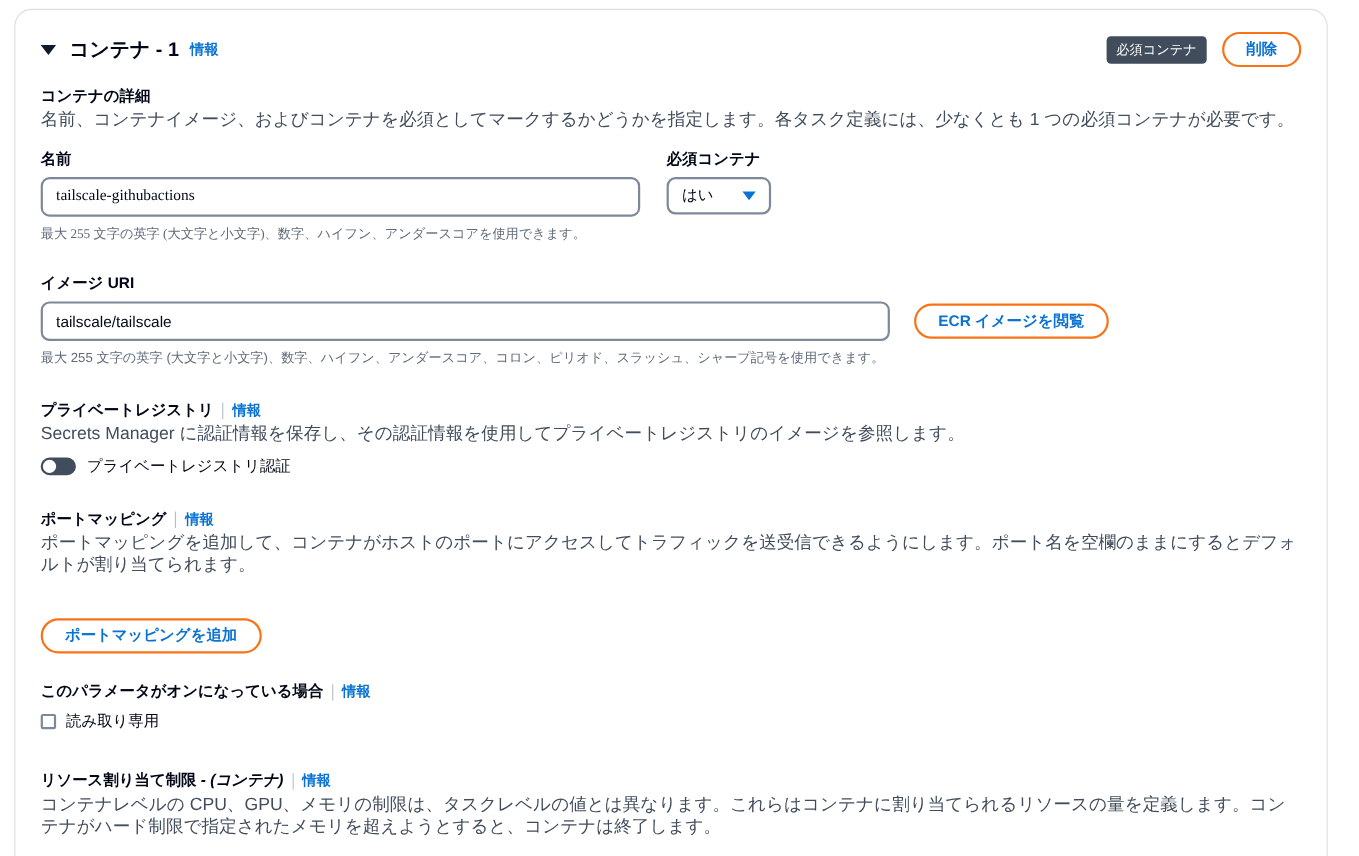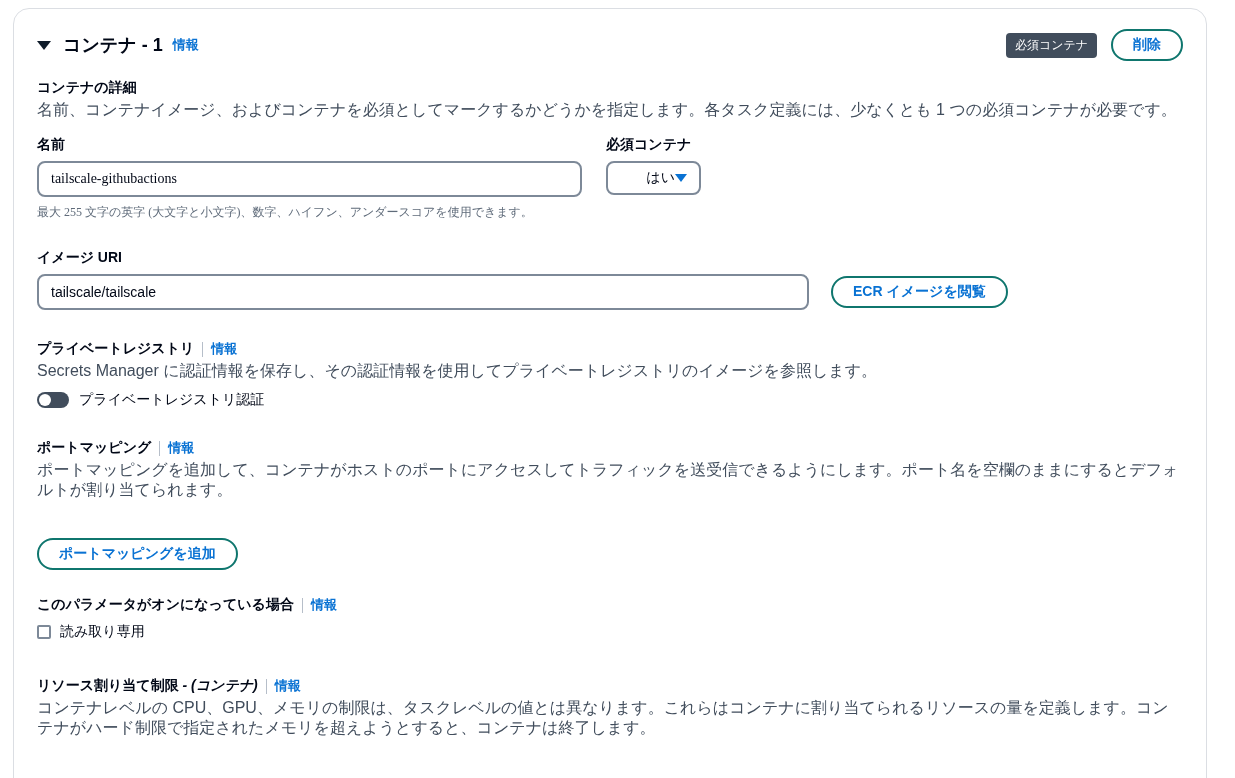--- a/index.html
+++ b/index.html
@@ -11,41 +11,41 @@
   .card-header { display:flex; align-items:center; justify-content:space-between; margin:4px 0 18px 0;gap:32px; }
   .hdr-left { display:flex; align-items:center; }
   .caret-down { width:0; height:0; border-left:7px solid transparent; border-right:7px solid transparent;
     border-top:9px solid #0f1b2a; margin-right:12px; cursor:pointer; }
   .hdr-title { font-size:18px; font-weight:bold; color:#000716; }
   .info-link { color:#0972d3; font-weight:bold; font-size:13px; text-decoration:none; cursor:pointer; }
   .hdr-left .info-link { margin-left:10px; }
   .hdr-right { display:flex; align-items:center; gap:14px; }
   .badge-dark { background:#414d5c; color:#ffffff; font-size:12px; padding:4px 9px; border-radius:4px; }
   .btn { display:inline-flex; align-items:center; justify-content:center; background:#fff;
-    border:2px solid #0f766e; color:#0972d3; font-weight:bold; font-size:14px;
+    border:2px solid #f97316; color:#0972d3; font-weight:bold; font-size:14px;
     border-radius:18px; padding:5px 20px; cursor:pointer; font-family:inherit; }
   
   .section { margin-top:30px; }
   .sec-head { display:flex; align-items:center; margin-bottom:3px; }
   .sec-title { font-size:14px; font-weight:bold; color:#000716; }
   .sec-title .it { font-style:italic; }
   .sec-div { width:1px; height:15px; background:#b6bec9; margin:0 8px; }
   .sec-head .info-link { font-size:13px; }
   .desc { font-size:16px; color:#414d5c; line-height:20px; max-width:1155px; }
   .constraint { font-size:12px; color:#5f6b7a; margin-top:7px; }
   .field-label { font-size:14px; font-weight:bold; margin:14px 0 7px 0; display:block; }
   .field-label.first { margin-top:16px; }
   input.tb { height:34px; border:2px solid #7d8998; border-radius:8px; padding:16px 12px;
     font-size:14px; font-family:inherit; color:#000716; background:#fff; outline:none; }
   input.tb::placeholder { color:#5f6b7a; font-style:italic; opacity:1; }
   input.tb:disabled { background:#e9ebed; border-color:#e9ebed; color:#8d99a8; }
   .row { display:flex; align-items:flex-start; }
   
   .select { width:95px; height:34px; border:2px solid #7d8998; border-radius:8px; background:#fff;
-    display:flex; align-items:center; justify-content:flex-end; padding:0 12px; cursor:pointer; }
+    display:flex; align-items:center; justify-content:space-between; padding:0 12px; cursor:pointer; }
   .select .sel-val { font-size:14px; color:#000716; }
   .sel-caret { width:0; height:0; border-left:6px solid transparent; border-right:6px solid transparent;
     border-top:8px solid #0972d3; }
   
   .toggle-row { display:flex; align-items:center; margin-top:10px; }
   .toggle { width:32px; height:16px; border-radius:8px; background:#414d5c; position:relative; cursor:pointer; flex:none; }
   .toggle .knob { position:absolute; left:2px; top:2px; width:12px; height:12px; border-radius:50%; background:#fff; }
   .toggle-row .t-label { font-size:14px; margin-left:10px; }
   
   .check-row { display:flex; align-items:center; margin-top:9px; }
@@ -88,20 +88,21 @@
           <span class="sel-caret"></span>
         </div>
       </div>
     </div>
 
     <label class="field-label" style="margin-top:28px;">イメージ URI</label>
     <div class="row" style="gap:22px; align-items:center;">
       <input class="tb" style="width: 772px;" type="text" value="tailscale/tailscale">
       <button class="btn">ECR イメージを閲覧</button>
     </div>
+    <div class="constraint">最大 255 文字の英字 (大文字と小文字)、数字、ハイフン、アンダースコア、コロン、ピリオド、スラッシュ、シャープ記号を使用できます。</div>
   </div>
 
   <div class="section">
     <div class="sec-head">
       <span class="sec-title">プライベートレジストリ</span>
       <span class="sec-div"></span>
       <a class="info-link">情報</a>
     </div>
     <div class="desc">Secrets Manager に認証情報を保存し、その認証情報を使用してプライベートレジストリのイメージを参照します。</div>
     <div class="toggle-row">

